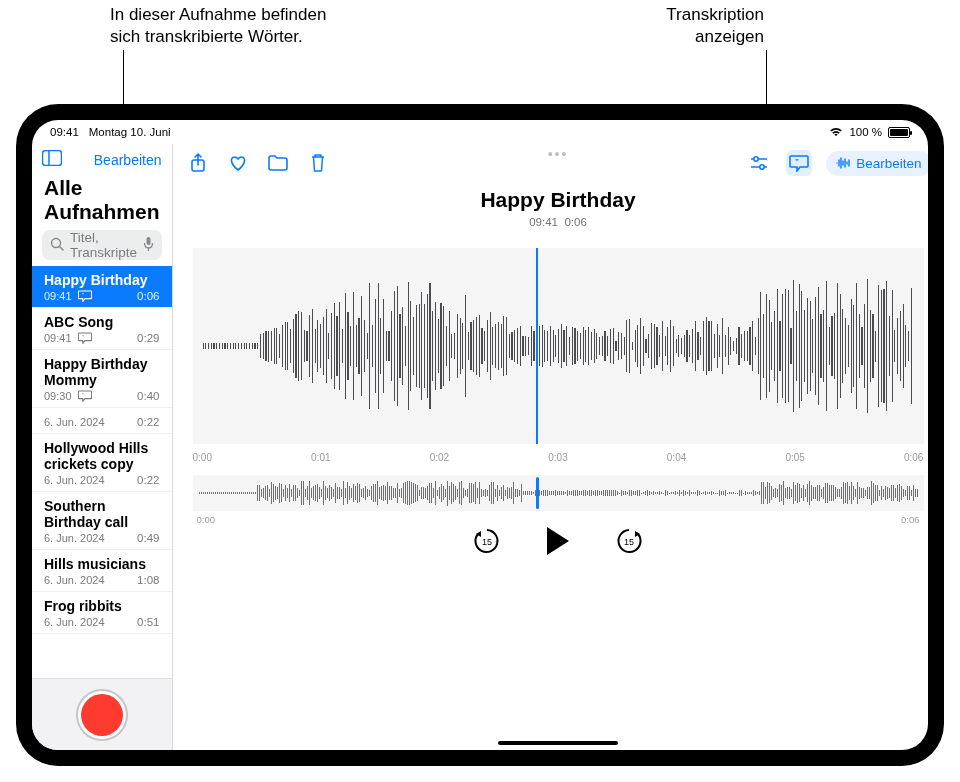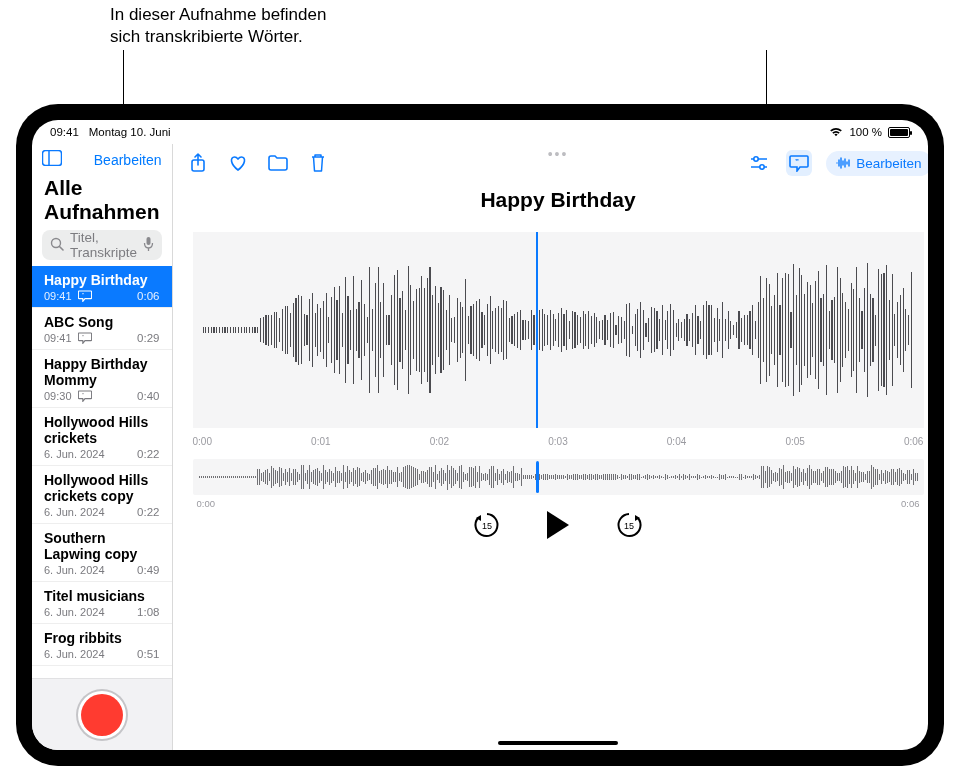--- a/index.html
+++ b/index.html
@@ -110,20 +110,21 @@
   .skip { width:32px; height:32px; display:flex; align-items:center; justify-content:center; font-size:8px;}
   .play { width:0; height:0; border-left:22px solid #000; border-top:14px solid transparent; border-bottom:14px solid transparent;}
   .home-ind { position:absolute; bottom:5px; left:50%; transform:translateX(-50%); width:120px; height:4px; background:#000; border-radius:3px;}
 
 </style>
 </head>
 <body>
 
 <div class="callouts">
   <div class="callout left">In dieser Aufnahme befinden sich transkribierte Wörter.</div>
+  <div class="callout right">Transkription anzeigen</div>
   <div class="leader l1"></div>
   <div class="leader l2"></div>
 </div>
 
 <div class="device">
  <div class="screen">
   <div class="statusbar">
     <div class="left">
       <span>09:41</span>
       <span>Montag 10. Juni</span>
@@ -202,45 +203,44 @@
     <span class="bubble-icon">
                   <svg width="14" height="12" viewBox="0 0 14 12">
                     <path d="M1 1 L13 1 Q13.6 1 13.6 1.6 L13.6 8 Q13.6 8.6 13 8.6 L7 8.6 L4.8 11.4 L4.8 8.6 L1 8.6 Q0.4 8.6 0.4 8 L0.4 1.6 Q0.4 1 1 1 Z" fill="none" stroke="#7a7a7f" stroke-width="1.1"></path>
                     <text x="4" y="7" font-size="6" fill="#7a7a7f">”</text>
                   </svg>
                 </span>
     <span class="dur">0:40</span>
               </div>
             </div>
             <div class="item">
-              <div class="title">Hollywood Hills crickets</div>
     <div class="row2">
                 <span class="meta">6. Jun. 2024</span>
 
     <span class="dur">0:22</span>
               </div>
             </div>
             <div class="item">
               <div class="title">Hollywood Hills crickets copy</div>
     <div class="row2">
                 <span class="meta">6. Jun. 2024</span>
 
     <span class="dur">0:22</span>
               </div>
             </div>
             <div class="item">
-              <div class="title">Southern Lapwing copy</div>
+              <div class="title">Southern Birthday call</div>
     <div class="row2">
                 <span class="meta">6. Jun. 2024</span>
 
     <span class="dur">0:49</span>
               </div>
             </div>
             <div class="item">
-              <div class="title">Titel musicians</div>
+              <div class="title">Hills musicians</div>
     <div class="row2">
                 <span class="meta">6. Jun. 2024</span>
 
     <span class="dur">1:08</span>
               </div>
             </div>
             <div class="item">
               <div class="title">Frog ribbits</div>
     <div class="row2">
                 <span class="meta">6. Jun. 2024</span>
@@ -303,20 +303,23 @@
                   <line x1="9" y1="2" x2="9" y2="10"></line>
                   <line x1="11" y1="5" x2="11" y2="7"></line>
                   <line x1="13" y1="3" x2="13" y2="9"></line>
                 </g>
               </svg>
         <span>Bearbeiten</span>
       </div>
     </div>
 
     <div class="main-title">Happy Birthday</div>
+    <div class="main-sub">
+      <span>09:41</span>&nbsp;&nbsp;<span>0:06</span>
+    </div>
 
     <div class="wave-large">
       <div class="wf" id="wf-large">
               <span style="height: 6px;"></span>
               <span style="height: 6px;"></span>
               <span style="height: 6px;"></span>
               <span style="height: 6px;"></span>
               <span style="height: 6px;"></span>
               <span style="height: 6px;"></span>
               <span style="height: 6px;"></span>

